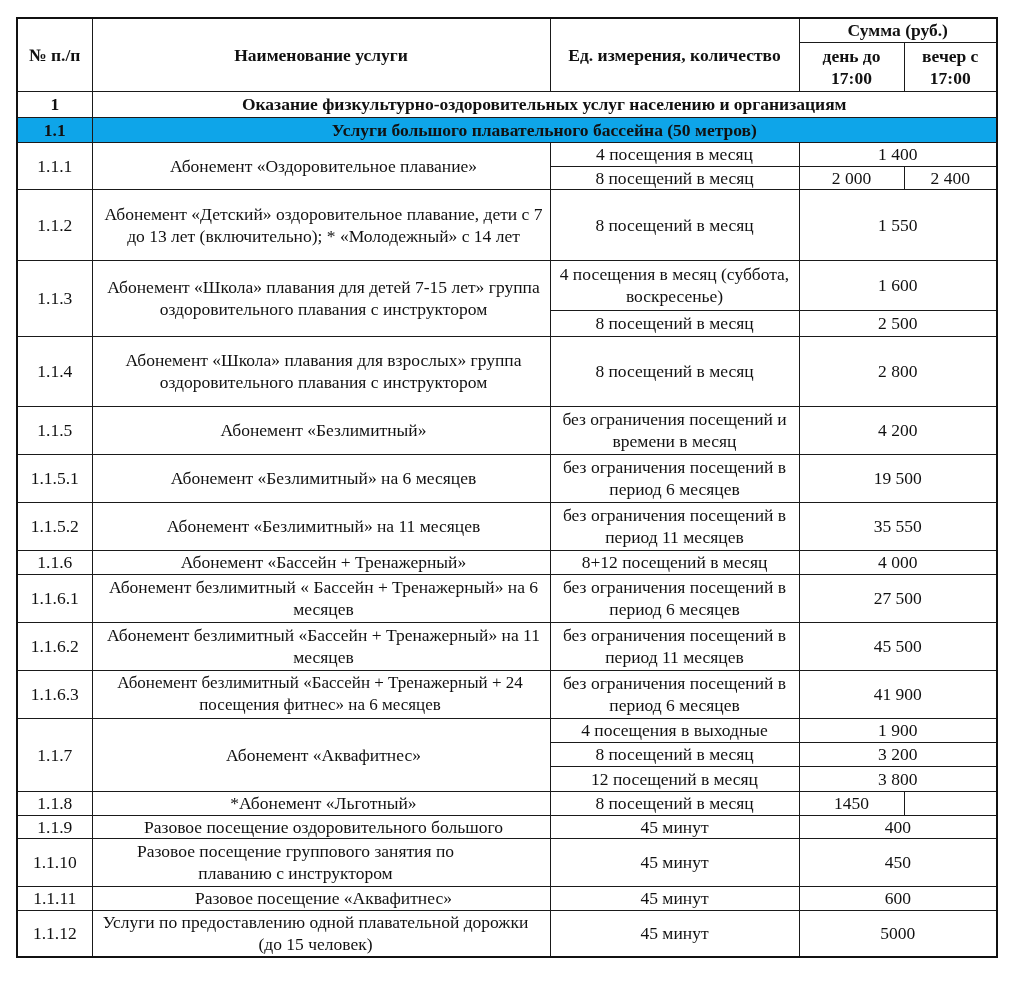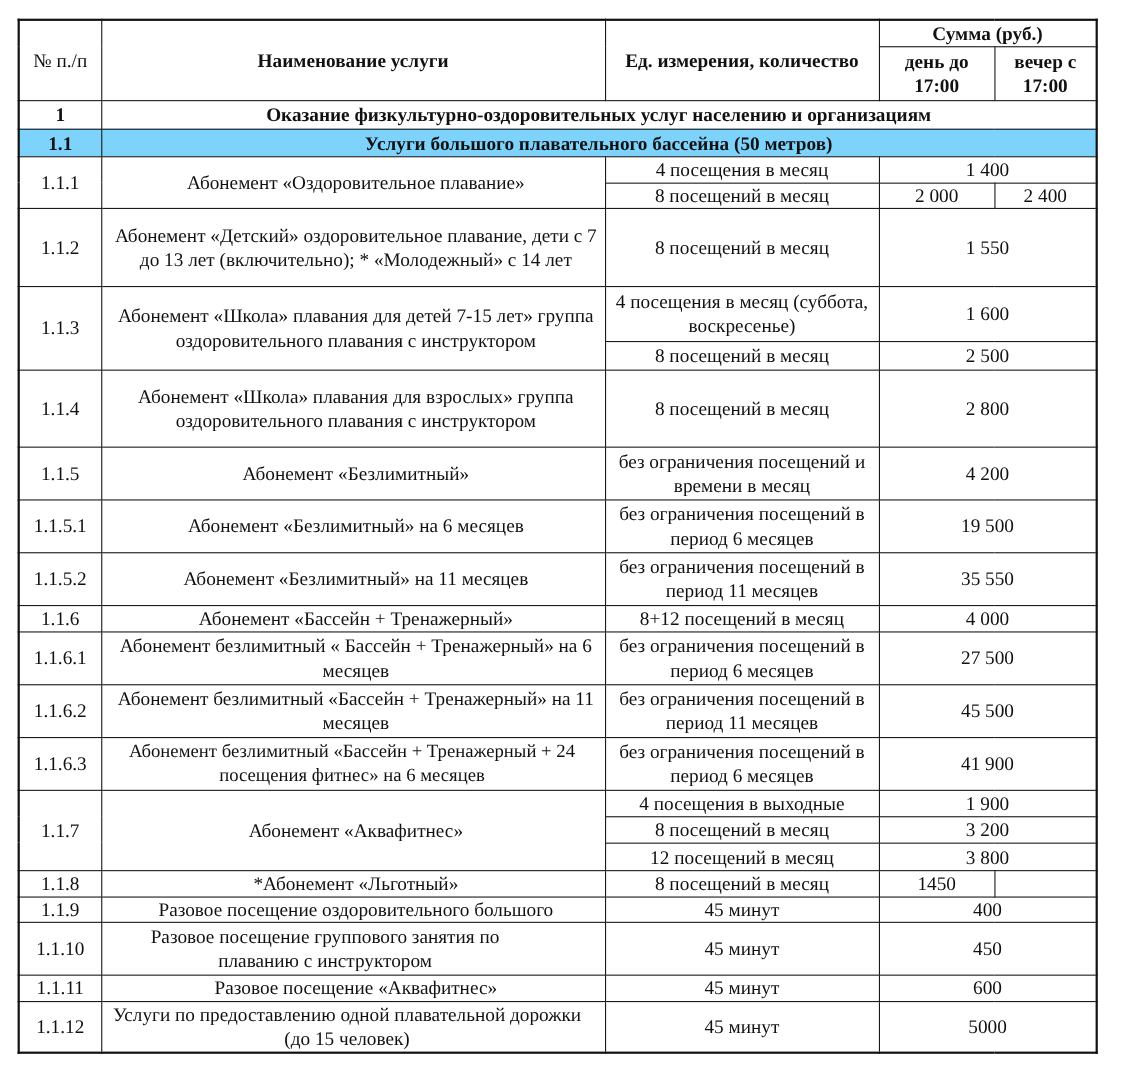--- a/index.html
+++ b/index.html
@@ -6,39 +6,39 @@
   body { width:1024px; height:985px; position:relative; overflow:hidden;
          font-family:"Liberation Serif", "DejaVu Serif", serif; color:#111; }
   table.price { position:absolute; left:16px; top:17px; width:980px;
                 border-collapse:collapse; table-layout:fixed; font-size:17.5px; line-height:22px; }
   table.price td { border:1.3px solid #1a1a1a; padding:0 4px; vertical-align:middle; text-align:center; }
   table.price td.name { text-align:center; padding-left:9px; }
   table.price td.name.tight { padding-left:2px; }
   .thick-top td { border-top:2.5px solid #111; }
   .hdr td { font-weight:bold; font-size:17.5px; }
   .bold td { font-weight:bold; }
-  .gray td { background:#7dd3fc; }
+  .gray td { background:#0ea5e9; }
   td.num-top { vertical-align:top; }
   td.numl { text-align:left; padding-left:32px; }
   .outer { border:2.5px solid #111; }
 </style>
 </head>
 <body>
 
 <table class="price outer">
   <colgroup>
     <col style="width:75px">
       <col style="width:458px">
       <col style="width:249px">
       <col style="width:105px">
       <col style="width:93px">
   </colgroup>
   <tbody>
     <tr class="hdr" style="height:24px">
-      <td rowspan="2" style="font-weight:normal">№ п./п</td>
+      <td rowspan="2" style="font-weight:bold">№ п./п</td>
       <td rowspan="2">Наименование услуги</td>
       <td rowspan="2">Ед. измерения, количество</td>
       <td colspan="2">Сумма (руб.)</td>
     </tr>
     <tr class="hdr" style="height:49px">
       <td>день до 17:00</td>
       <td>вечер с 17:00</td>
     </tr>
     <tr class="bold" style="height:26px">
       <td>1</td>

